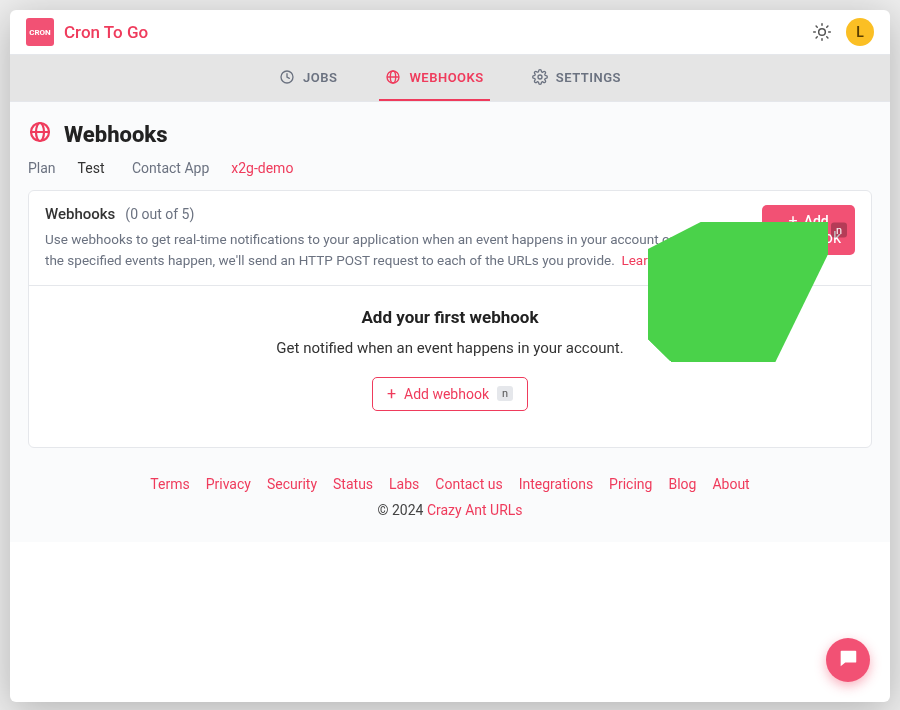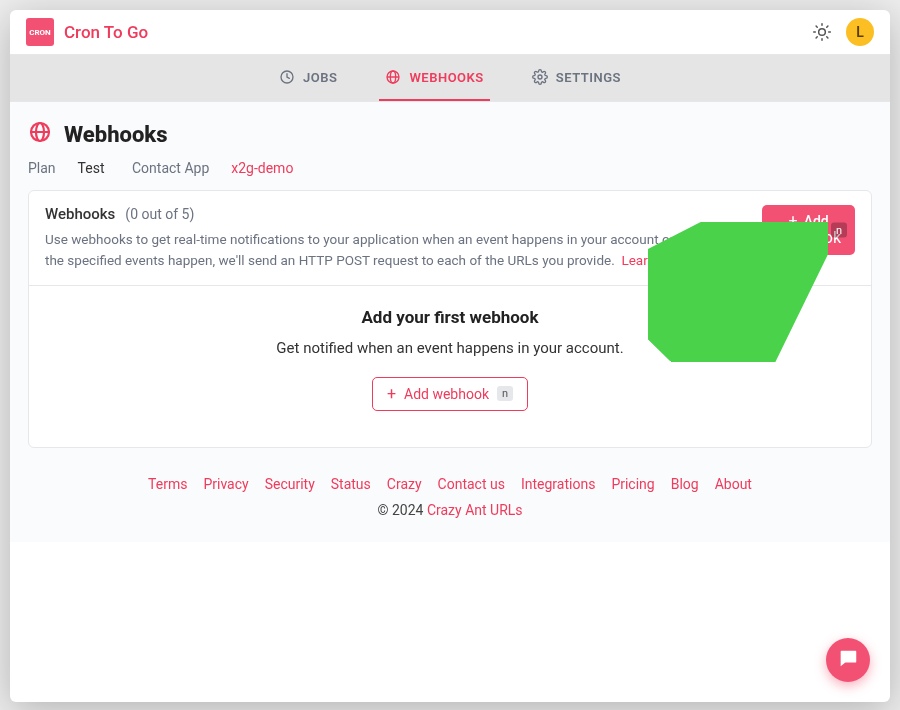--- a/index.html
+++ b/index.html
@@ -239,21 +239,21 @@
         </button>
       </div>
     </div>
 
     <div class="footer">
       <div class="footer-links">
         <a>Terms</a>
         <a>Privacy</a>
         <a>Security</a>
         <a>Status</a>
-        <a>Crazy</a>
+        <a>Labs</a>
         <a>Contact us</a>
         <a>Integrations</a>
         <a>Pricing</a>
         <a>Blog</a>
         <a>About</a>
       </div>
       <div class="copyright">
         <span>© 2024 </span><span class="company">Crazy Ant URLs</span>
       </div>
     </div>

